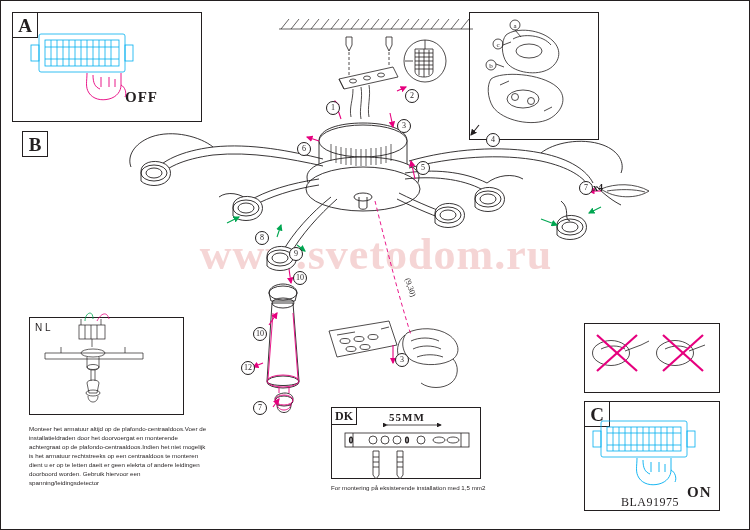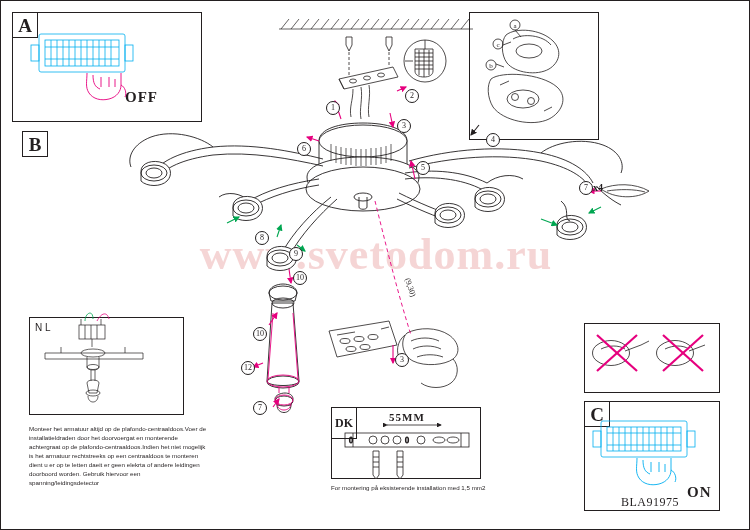--- a/index.html
+++ b/index.html
@@ -112,21 +112,21 @@
 
   <div class="letterbox" style="left:21px;top:130px;width:26px;height:26px;">B</div>
 
   <div class="box" style="left:468px;top:11px;width:130px;height:128px;"></div>
 
   <div class="box" style="left:28px;top:316px;width:155px;height:98px;"></div>
   <div class="nlabel" style="left:34px;top:321px;font-size:10px;">N L</div>
   <div class="para" style="left:28px;top:424px;width:180px;">Monteer het armatuur altijd op de plafondo-centraaldoos.Voer de installatieldraden door het doorvoergat en monterende achtergraat op de plafondo-centraaldoos.Indien het niet mogelijk is het armatuur rechtstreeks op een centraaldoos te monteren dient u er op te letten daeit er geen elekrta of andere leidingen doorboord worden. Gebruik hiervoor een spanning/leidingsdetector</div>
 
   <div class="box" style="left:330px;top:406px;width:150px;height:72px;"></div>
-  <div class="letterbox" style="left:330px;top:406px;width:26px;height:32px;font-size:12px;">DK</div>
+  <div class="letterbox" style="left:330px;top:406px;width:26px;height:18px;font-size:12px;">DK</div>
   <div class="bigtext" style="left:388px;top:410px;font-size:11px;">55MM</div>
   <div class="dkpara" style="left:330px;top:483px;width:165px;">For montering på eksisterende installation med 1,5 mm2</div>
 
   <div class="box" style="left:583px;top:322px;width:136px;height:70px;"></div>
 
   <div class="box" style="left:583px;top:400px;width:136px;height:110px;"></div>
   <div class="letterbox" style="left:583px;top:400px;width:26px;height:26px;">C</div>
   <div class="bigtext" style="left:686px;top:483px;">ON</div>
 
   <div class="code" style="left:620px;top:494px;">BLA91975</div>

